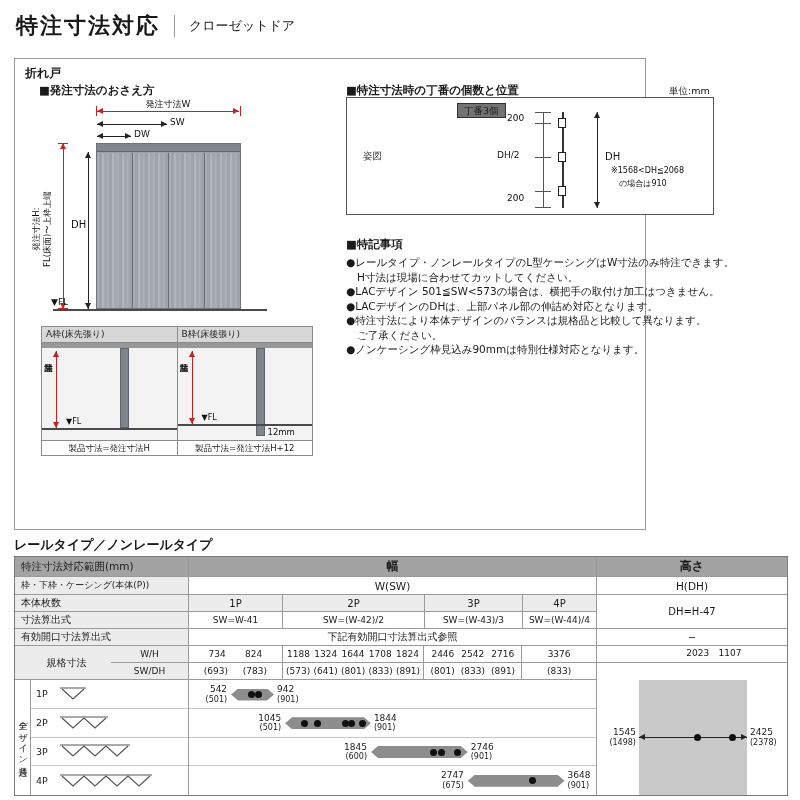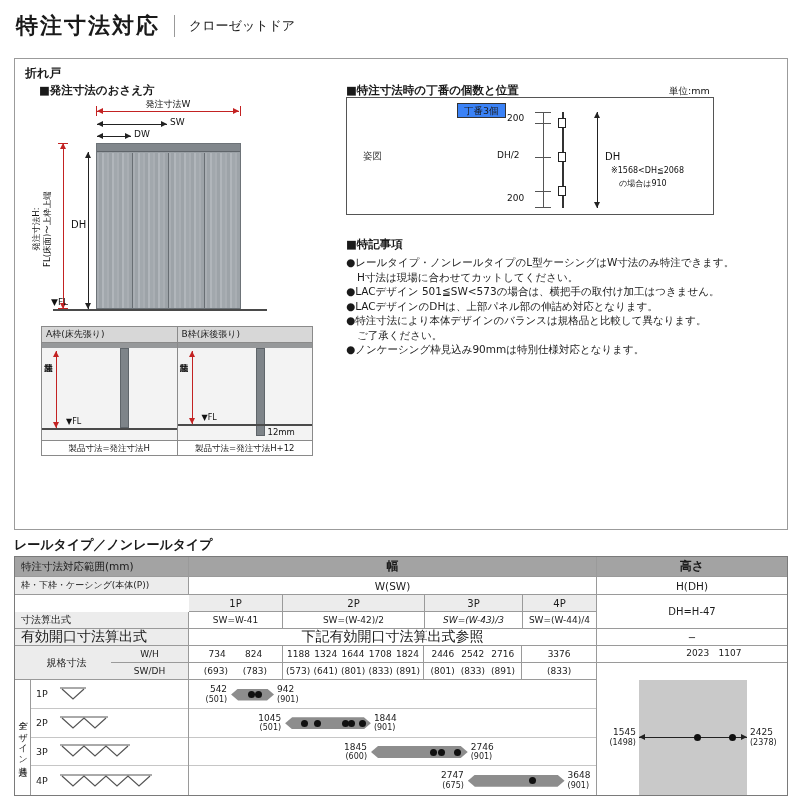--- a/index.html
+++ b/index.html
@@ -7,21 +7,21 @@
 body{font-family:"DejaVu Sans","Liberation Sans",sans-serif;color:#1a1a1a;}
 .page{position:relative;width:800px;height:800px;background:#fff;overflow:hidden;}
 
 
 .doc-header{position:absolute;left:16px;top:10px;height:32px;display:flex;align-items:center;}
 .doc-title{font-size:22px;font-weight:bold;letter-spacing:2px;}
 .title-divider{width:1px;height:22px;background:#999;margin:0 14px;}
 .doc-subtitle{font-size:13px;}
 
 
-.panel{position:absolute;left:14px;top:58px;width:774px;height:472px;border:1px solid #9b9b9b;background:#fff;}
+.panel{position:absolute;left:14px;top:58px;width:632px;height:472px;border:1px solid #9b9b9b;background:#fff;}
 .door-type{position:absolute;left:10px;top:6px;font-size:12px;font-weight:bold;}
 .sec-title{position:absolute;font-size:11.5px;font-weight:bold;white-space:nowrap;}
 .dim-label{position:absolute;font-size:9px;color:#111;white-space:nowrap;}
 .floor{position:absolute;background:#4a4a4a;}
 .tick{position:absolute;background:#c32222;}
 .vtext{writing-mode:vertical-rl;}
 
 
 .harrow{position:absolute;height:0;border-top:1px solid currentColor;}
 .harrow::before,.harrow::after{content:"";position:absolute;width:0;height:0;top:-4px;border-top:3.5px solid transparent;border-bottom:3.5px solid transparent;}
@@ -45,21 +45,21 @@
 .frame-cell{flex:1;display:flex;flex-direction:column;border-right:1px solid #8a8a8a;}
 .frame-cell:last-child{border-right:none;}
 .frame-head{height:16px;background:#d7d7d7;border-bottom:1px solid #8a8a8a;font-size:9px;line-height:15px;padding-left:4px;}
 .frame-draw{position:relative;flex:1;background:#f3f3f3;overflow:hidden;}
 .frame-cap{height:15px;border-top:1px solid #8a8a8a;font-size:8.5px;line-height:14px;text-align:center;background:#fff;}
 .fd-topbar{position:absolute;left:0;top:0;right:0;height:5px;background:#96989a;}
 .fd-panel{position:absolute;width:9px;background:#7e8489;border:1px solid #5f656a;}
 
 
 .hinge-box{position:absolute;left:331px;top:38px;width:368px;height:118px;border:1px solid #555;background:#fff;}
-.hinge-tag{position:absolute;left:110px;top:5px;border:1px solid #333;font-size:9.5px;line-height:13px;padding:0 6px;background:#3b82f6;}
+.hinge-tag{position:absolute;left:110px;top:5px;border:1px solid #333;font-size:9.5px;line-height:13px;padding:0 6px;background:#737373;}
 .hinge-sq{position:absolute;width:8px;height:10px;border:1px solid #222;background:#fff;}
 .hline{position:absolute;height:1px;background:#555;}
 .vline{position:absolute;width:1px;background:#555;}
 
 
 .note-line{font-size:10.5px;line-height:14.5px;white-space:nowrap;}
 .note-line.cont{padding-left:11px;}
 
 
 .section-heading{position:absolute;left:14px;top:536px;font-size:13px;font-weight:bold;}
@@ -67,21 +67,21 @@
 
 .spec-table{position:absolute;left:14px;top:556px;width:774px;height:240px;border:1px solid #7a7a7a;background:#fff;}
 .tc{position:absolute;font-size:10px;display:flex;align-items:center;justify-content:center;text-align:center;color:#1b1b1b;}
 .bb{border-bottom:1px solid #9a9a9a;}
 .br{border-right:1px solid #9a9a9a;}
 .bg{background:#a3a3a3;}
 .bgl{background:#ececec;}
 .lft{justify-content:flex-start;padding-left:6px;text-align:left;}
 .b{font-weight:bold;}
 .fs9{font-size:9px;}
-.fs95{font-size:14px;}
+.fs95{font-size:10px;}
 .fs105{font-size:10.5px;}
 .fs12{font-size:12px;}
 .gcell{display:flex;align-items:center;justify-content:space-evenly;height:100%;}
 .gcell.brr{border-right:1px solid #9a9a9a;}
 .gv{font-size:9px;}
 .hval{position:absolute;transform:translateX(-50%);font-size:9px;top:50%;margin-top:-6px;line-height:11px;}
 
 
 .icon-row{height:28.75px;display:flex;align-items:center;gap:6px;padding-left:5px;}
 .icon-row.sep,.bar-row.sep{border-bottom:1px solid #c6c6c6;}
@@ -215,30 +215,31 @@
   <div class="spec-table">
 
     <div class="tc bb br bg lft fs105" style="left:0;top:0;width:174px;height:20px;">特注寸法対応範囲(mm)</div>
     <div class="tc bb br bg b fs12" style="left:174px;top:0;width:408px;height:20px;">幅</div>
     <div class="tc bb bg b fs12" style="left:582px;top:0;width:190px;height:20px;">高さ</div>
 
     <div class="tc bb br bgl lft fs9" style="left:0;top:20px;width:174px;height:18px;">枠・下枠・ケーシング(本体(P))</div>
     <div class="tc bb br fs105" style="left:174px;top:20px;width:408px;height:18px;">W(SW)</div>
     <div class="tc bb fs105" style="left:582px;top:20px;width:190px;height:18px;">H(DH)</div>
 
+    <div class="tc bb br bgl lft" style="left:0;top:38px;width:174px;height:17px;">本体枚数</div>
     <div class="tc bb br bgl" style="left:174px;top:38px;width:94px;height:17px;">1P</div>
     <div class="tc bb br bgl" style="left:268px;top:38px;width:142px;height:17px;">2P</div>
     <div class="tc bb br bgl" style="left:410px;top:38px;width:98px;height:17px;">3P</div>
     <div class="tc bb br bgl" style="left:508px;top:38px;width:74px;height:17px;">4P</div>
     <div class="tc bb" style="left:582px;top:38px;width:190px;height:34px;">DH=H-47</div>
 
     <div class="tc bb br bgl lft" style="left:0;top:55px;width:174px;height:17px;">寸法算出式</div>
     <div class="tc bb br fs9" style="left:174px;top:55px;width:94px;height:17px;">SW=W-41</div>
     <div class="tc bb br fs9" style="left:268px;top:55px;width:142px;height:17px;">SW=(W-42)/2</div>
-    <div class="tc bb br fs9" style="left:410px;top:55px;width:98px;height:17px;font-style:italic;">SW=(W-43)/3</div>
+    <div class="tc bb br fs9" style="left:410px;top:55px;width:98px;height:17px;">SW=(W-43)/3</div>
     <div class="tc bb br fs9" style="left:508px;top:55px;width:74px;height:17px;">SW=(W-44)/4</div>
 
     <div class="tc bb br bgl lft fs95" style="left:0;top:72px;width:174px;height:17px;">有効開口寸法算出式</div>
     <div class="tc bb br fs95" style="left:174px;top:72px;width:408px;height:17px;">下記有効開口寸法算出式参照</div>
     <div class="tc bb" style="left:582px;top:72px;width:190px;height:17px;">−</div>
 
     <div class="tc bb br bgl" style="left:0;top:89px;width:104px;height:34px;">規格寸法</div>
     <div class="tc bb br bgl fs9" style="left:96px;top:89px;width:78px;height:17px;">W/H</div>
     <div class="tc bb br bgl fs9" style="left:96px;top:106px;width:78px;height:17px;">SW/DH</div>
     <div class="tc bb br" id="wh-groups" style="left:174px;top:89px;width:408px;height:17px;justify-content:flex-start;">

